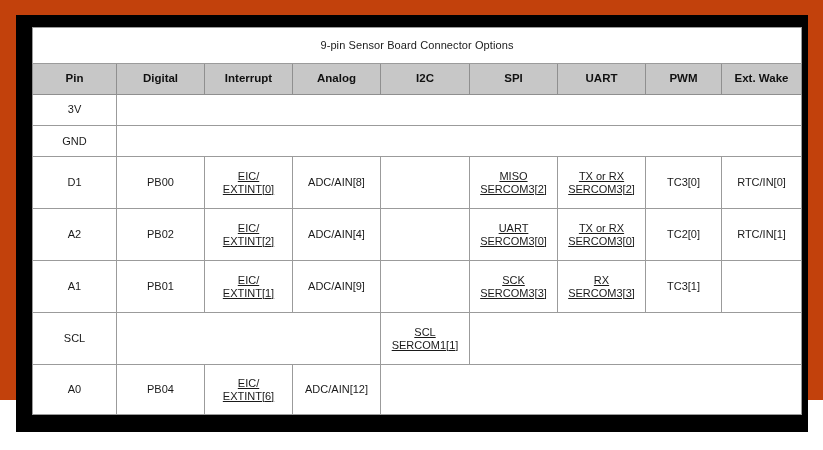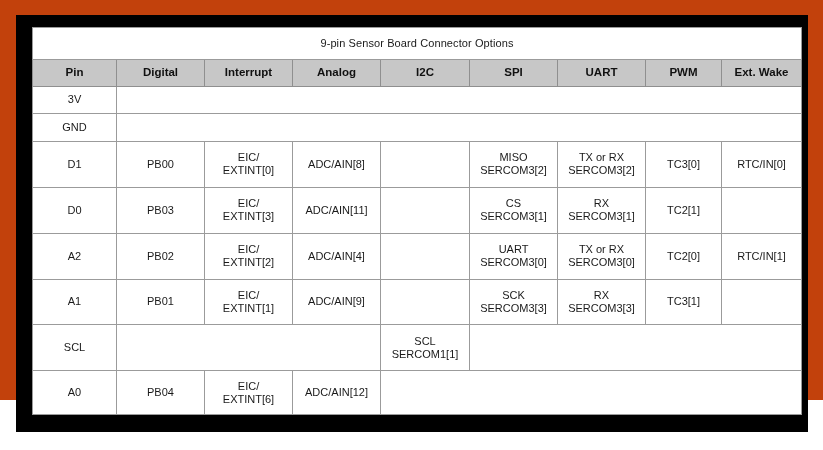--- a/index.html
+++ b/index.html
@@ -105,20 +105,21 @@
 
   
   td.data-cell {
     background: #ffffff;
     color: #1a1a1a;
   }
 
   td .line {
     display: block;
     white-space: nowrap;
+    text-decoration: underline;
   }
 
   
   tr.rail-row td { height: 25px; }
   tr.data-row td { height: 42px; }
   tr.last-row td { height: 40px; }
 </style>
 </head>
 <body>
 
@@ -181,40 +182,20 @@
             <span class="line">SERCOM3[2]</span>
           </td>
           <td class="data-cell">
             <span class="line">TX or RX</span>
             <span class="line">SERCOM3[2]</span>
           </td>
           <td class="data-cell">TC3[0]</td>
           <td class="data-cell">RTC/IN[0]</td>
         </tr>
 
-        <tr class="data-row">
-          <td class="pin-cell">D0</td>
-          <td class="data-cell">PB03</td>
-          <td class="data-cell">
-            <span class="line">EIC/</span>
-            <span class="line">EXTINT[3]</span>
-          </td>
-          <td class="data-cell">ADC/AIN[11]</td>
-          <td class="empty-cell"></td>
-          <td class="data-cell">
-            <span class="line">CS</span>
-            <span class="line">SERCOM3[1]</span>
-          </td>
-          <td class="data-cell">
-            <span class="line">RX</span>
-            <span class="line">SERCOM3[1]</span>
-          </td>
-          <td class="data-cell">TC2[1]</td>
-          <td class="empty-cell"></td>
-        </tr>
 
         <tr class="data-row">
           <td class="pin-cell">A2</td>
           <td class="data-cell">PB02</td>
           <td class="data-cell">
             <span class="line">EIC/</span>
             <span class="line">EXTINT[2]</span>
           </td>
           <td class="data-cell">ADC/AIN[4]</td>
           <td class="empty-cell"></td>

